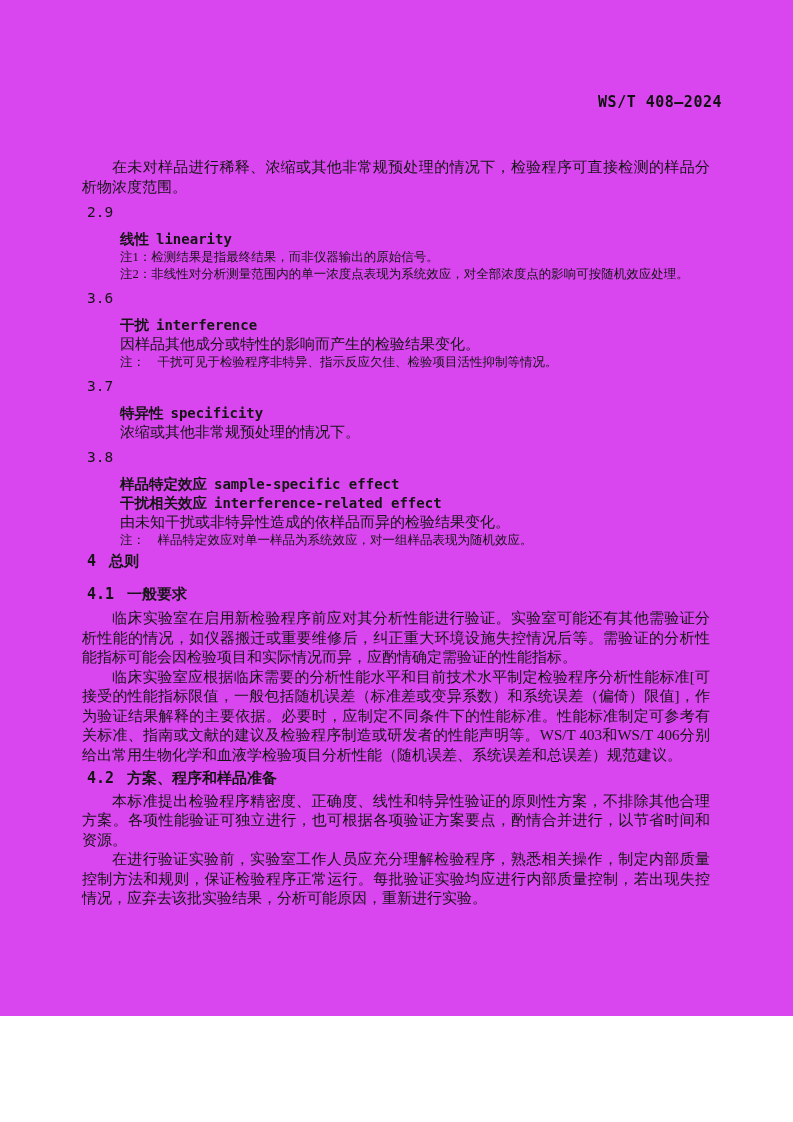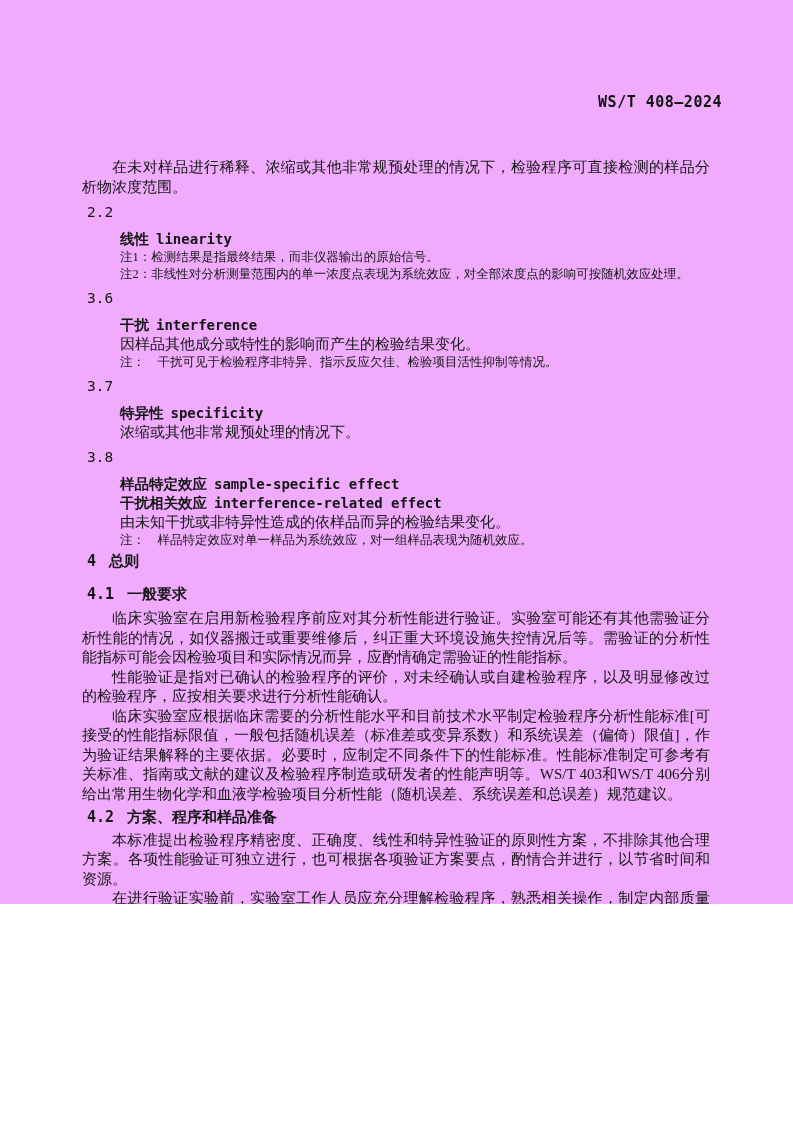--- a/index.html
+++ b/index.html
@@ -1,19 +1,19 @@
 <!DOCTYPE html>
 <html><head>
 <meta charset="utf-8">
 <style>
   html,body { margin:0; padding:0; background:#ffffff; }
   .page {
     position:relative;
-    width:793px; height:904px;
-    background:#f0abfc;
+    width:793px; height:1016px;
+    background:#d946ef;
     color:#151515;
     font-family:"Liberation Serif","DejaVu Serif",serif;
     overflow:hidden;
   }
   .doc-header {
     position:absolute; top:93px; right:71px;
     font-family:"DejaVu Sans Mono","Liberation Mono",monospace;
     font-weight:bold; font-size:15px; letter-spacing:0.5px;
     color:#111;
   }
@@ -65,21 +65,21 @@
 
 <div class="page">
 
   <div class="doc-header">WS/T 408—2024</div>
 
   <div class="content">
 
     <p class="para">在未对样品进行稀释、浓缩或其他非常规预处理的情况下，检验程序可直接检测的样品分析物浓度范围。</p>
 
     <div class="clause">
-      <div class="clause-num">2.2</div>
+      <div class="clause-num">2.9</div>
       <div class="term-block">
         <div class="term-line">
           <span class="term-zh">线性</span><span class="term-en">linearity</span>
         </div>
         <div class="note">注1：检测结果是指最终结果，而非仪器输出的原始信号。</div>
         <div class="note">注2：非线性对分析测量范围内的单一浓度点表现为系统效应，对全部浓度点的影响可按随机效应处理。</div>
       </div>
     </div>
 
     <div class="clause">
@@ -118,21 +118,20 @@
     </div>
 
     <div class="heading-l1">
       <span class="h-num">4</span><span>总则</span>
     </div>
 
     <div class="heading-l2">
       <span class="h-num">4.1</span><span>一般要求</span>
     </div>
     <p class="para">临床实验室在启用新检验程序前应对其分析性能进行验证。实验室可能还有其他需验证分析性能的情况，如仪器搬迁或重要维修后，纠正重大环境设施失控情况后等。需验证的分析性能指标可能会因检验项目和实际情况而异，应酌情确定需验证的性能指标。</p>
-    <p class="para">性能验证是指对已确认的检验程序的评价，对未经确认或自建检验程序，以及明显修改过的检验程序，应按相关要求进行分析性能确认。</p>
     <p class="para">临床实验室应根据临床需要的分析性能水平和目前技术水平制定检验程序分析性能标准[可接受的性能指标限值，一般包括随机误差（标准差或变异系数）和系统误差（偏倚）限值]，作为验证结果解释的主要依据。必要时，应制定不同条件下的性能标准。性能标准制定可参考有关标准、指南或文献的建议及检验程序制造或研发者的性能声明等。WS/T 403和WS/T 406分别给出常用生物化学和血液学检验项目分析性能（随机误差、系统误差和总误差）规范建议。</p>
 
     <div class="heading-l2 tight">
       <span class="h-num">4.2</span><span>方案、程序和样品准备</span>
     </div>
     <p class="para">本标准提出检验程序精密度、正确度、线性和特异性验证的原则性方案，不排除其他合理方案。各项性能验证可独立进行，也可根据各项验证方案要点，酌情合并进行，以节省时间和资源。</p>
     <p class="para">在进行验证实验前，实验室工作人员应充分理解检验程序，熟悉相关操作，制定内部质量控制方法和规则，保证检验程序正常运行。每批验证实验均应进行内部质量控制，若出现失控情况，应弃去该批实验结果，分析可能原因，重新进行实验。</p>
 
   </div>
 

